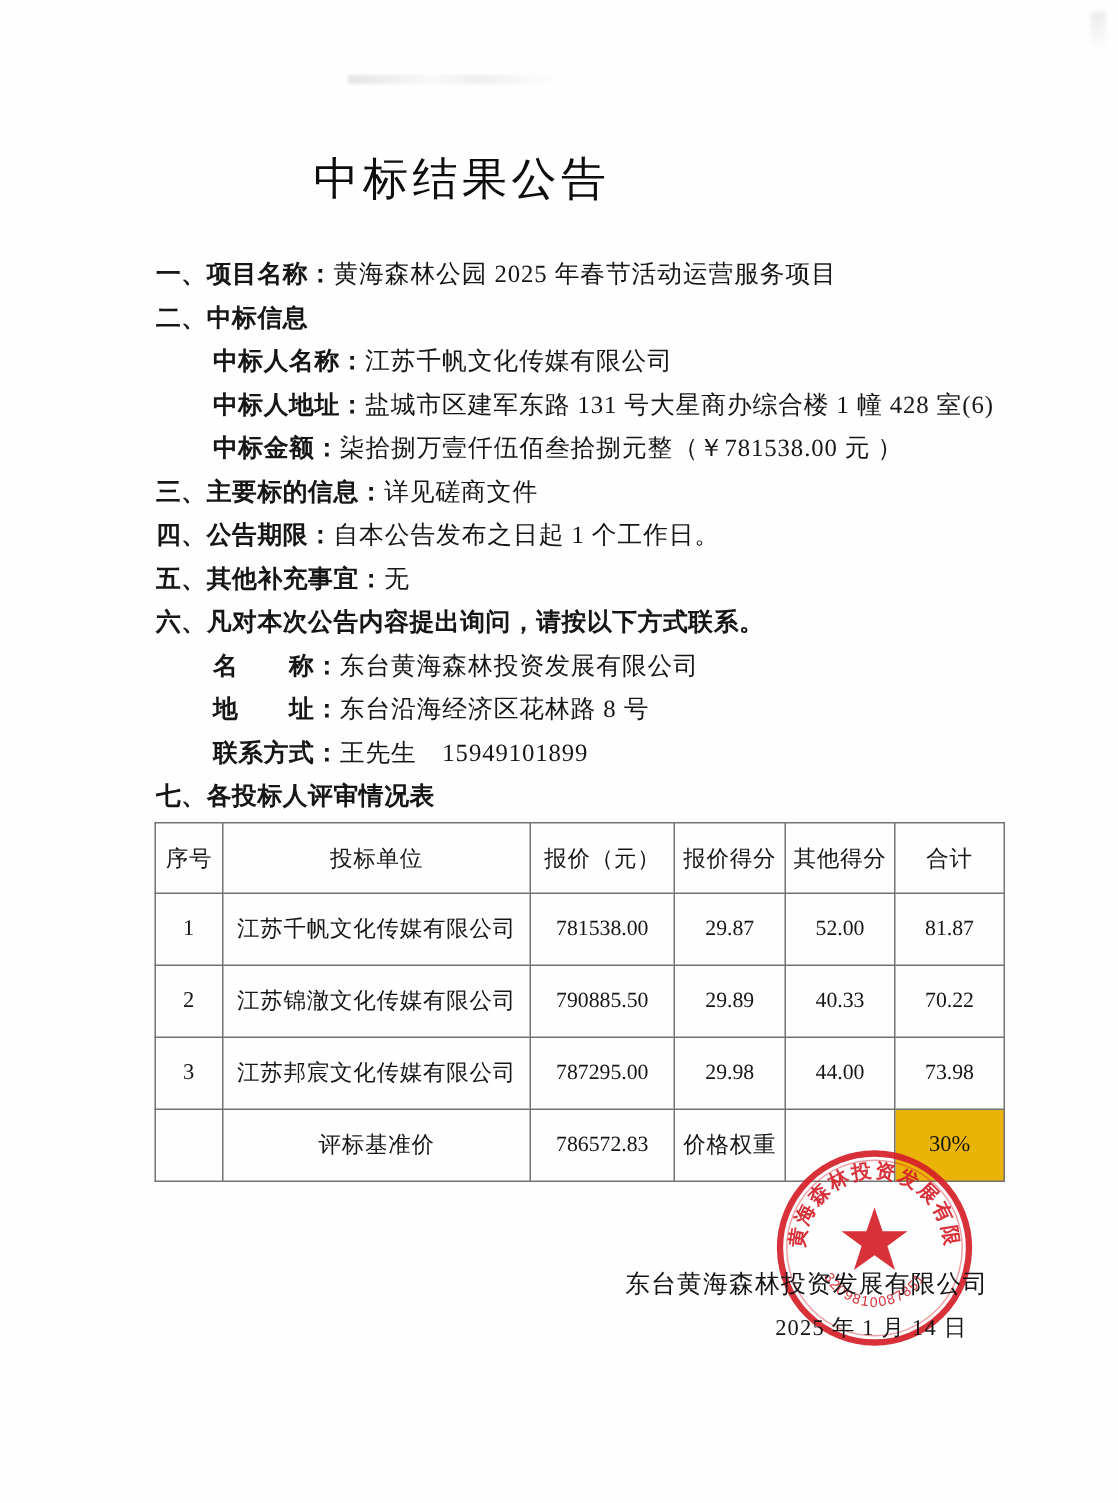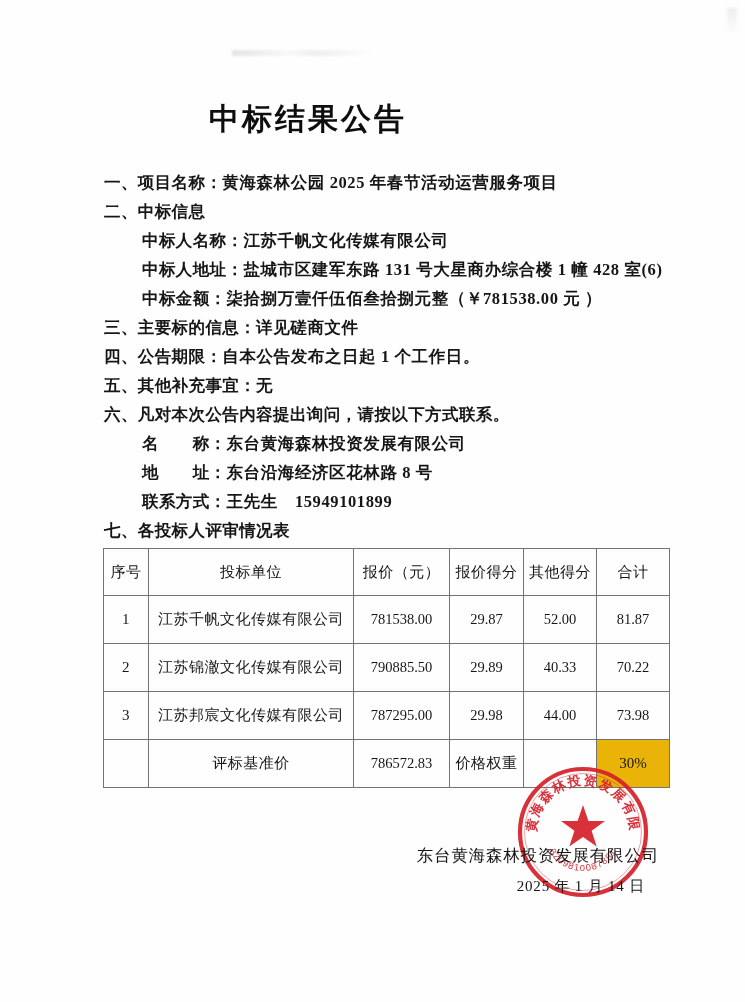--- a/index.html
+++ b/index.html
@@ -43,21 +43,21 @@
     pointer-events: none;
   }
 
   .doc-title {
     position: absolute;
     top: 99px;
     left: 0;
     width: 616px;
     text-align: center;
     font-family: "Liberation Sans", "DejaVu Sans", sans-serif;
-    font-weight: bold;
+    font-weight: normal;
     font-size: 30px;
     letter-spacing: 3px;
     color: #0d0d0d;
   }
 
   .body-block {
     position: absolute;
     left: 104px;
     top: 168px;
     width: 580px;
@@ -75,21 +75,20 @@
   .hd {
     font-family: Liberation Serif, serif;
     font-weight: bold;
     font-size: 16.5px;
     letter-spacing: .4px;
   }
   .txt {
     font-family: "Liberation Serif", "DejaVu Serif", serif;
     font-size: 16.5px;
     letter-spacing: .6px;
-    font-weight: bold;
   }
 
   
   .eval-table {
     position: absolute;
     left: 103px;
     top: 548px;
     width: 566px;
     border-collapse: collapse;
     table-layout: fixed;

